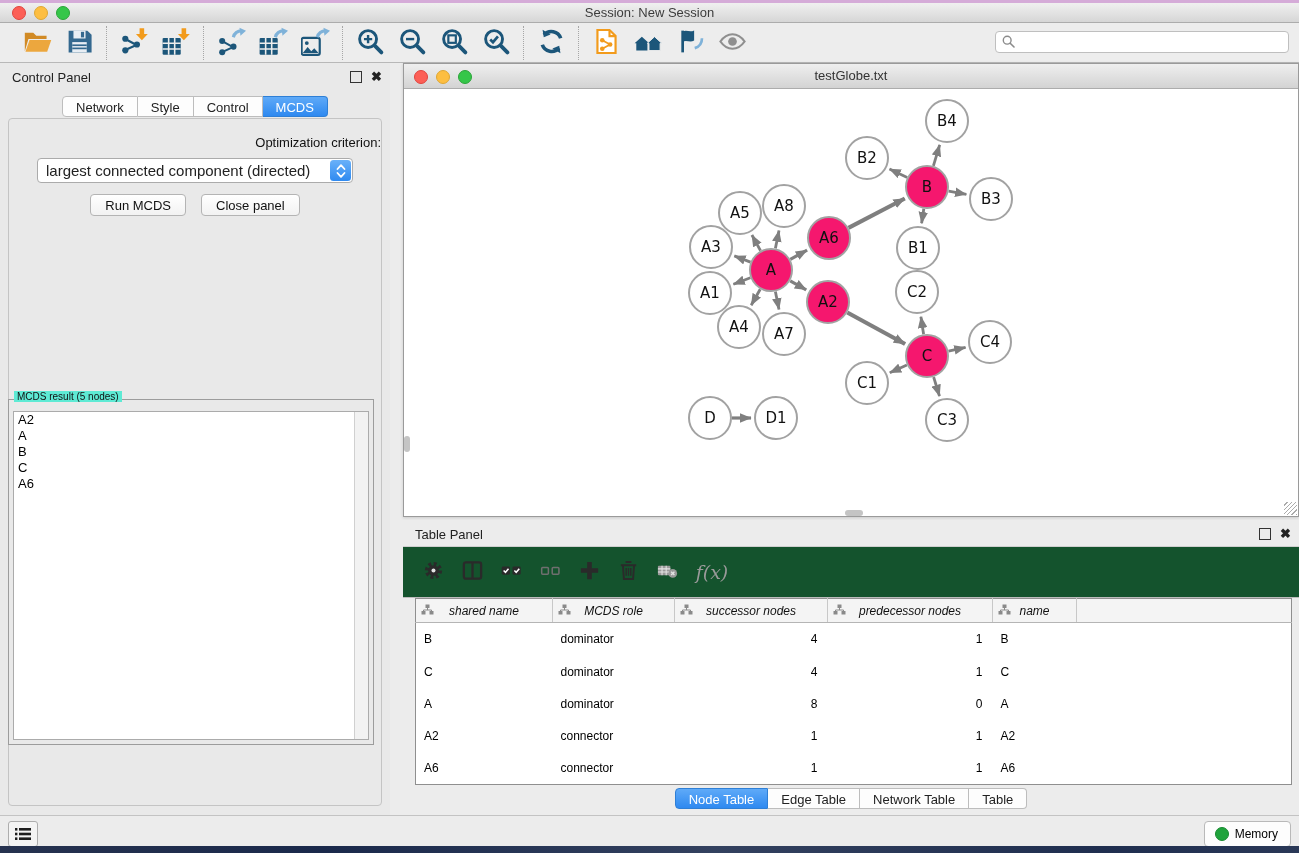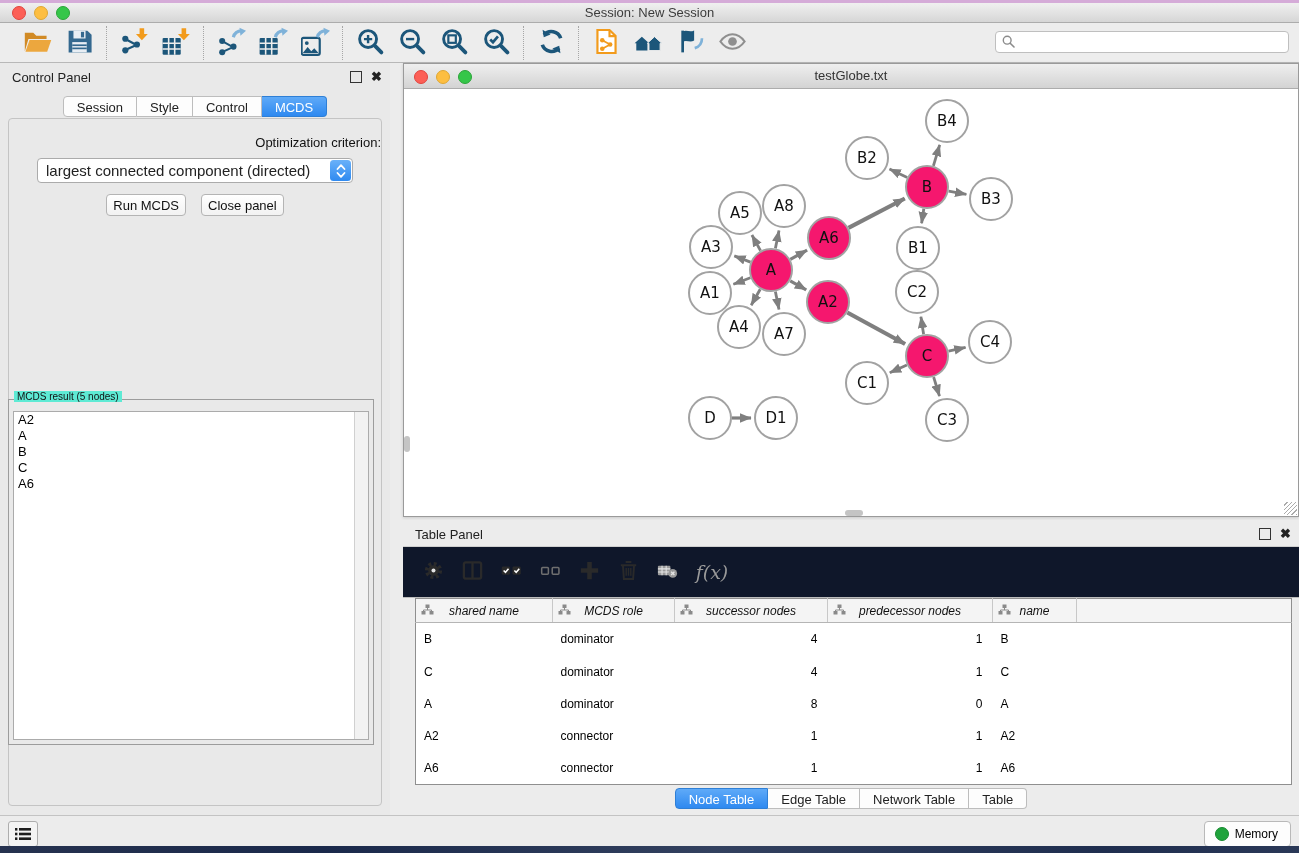--- a/index.html
+++ b/index.html
@@ -40,21 +40,21 @@
   .tab.selected{background:linear-gradient(#5FAAF8,#2E89F0);color:#fff;border-color:#2E7FD6;}
   .cp-content{position:absolute;left:8px;right:8px;top:55px;bottom:9px;background:#E9E9E9;
               border:1px solid #C4C4C4;border-radius:4px;}
   .opt-label{margin-top:16px;text-align:right;font-size:13px;color:#111;}
   .combo{position:relative;margin:8px auto 0;width:314px;height:23px;background:#fff;
          border:1px solid #ABABAB;border-radius:4px;display:flex;align-items:center;}
   .combo-text{flex:1;font-size:15px;padding-left:8px;white-space:nowrap;overflow:hidden;}
   .combo-stepper{width:21px;height:21px;margin:1px;border-radius:3.5px;
          background:linear-gradient(#6AB1F9,#2F8AF0);display:flex;align-items:center;justify-content:center;}
   .btn-row{display:flex;justify-content:center;gap:15px;margin-top:11px;}
-  .mac-btn{height:22px;padding:0 6px;font-size:13px;background:linear-gradient(#FFFFFF,#F2F2F2);
+  .mac-btn{height:22px;padding:0 14px;font-size:13px;background:linear-gradient(#FFFFFF,#F2F2F2);
          border:1px solid #B4B4B4;border-radius:4px;color:#111;}
   .groupbox{position:absolute;left:8px;top:336px;width:364px;height:344px;border:1px solid #9C9C9C;}
   .groupbox legend,.group-legend{position:absolute;top:-9px;left:5px;background:#5eead4;
          padding:0 3px;font-size:10px;color:#111;}
   .mcds-list{position:absolute;left:4px;right:4px;top:11px;bottom:4px;background:#fff;
          border:1px solid #ABABAB;overflow:hidden;}
   .mcds-track{position:absolute;right:0;top:0;bottom:0;width:13px;background:#F2F2F2;border-left:1px solid #D0D0D0;}
   .mcds-item{font-size:13px;line-height:16px;padding-left:4px;color:#000;}
   
   .net-window{position:absolute;left:403px;top:63px;width:894px;height:452px;background:#fff;
@@ -63,21 +63,21 @@
               background:linear-gradient(#EFEFEF,#D3D3D3);border-bottom:1px solid #ACACAC;
               text-align:center;font-size:13px;line-height:24px;color:#333;}
   .net-lights{position:absolute;left:10px;top:6px;display:flex;gap:8px;}
   .net-canvas{position:absolute;left:0;top:25px;right:0;bottom:0;background:#fff;overflow:hidden;}
   .vscroll-thumb{position:absolute;left:0;top:347px;width:6px;height:16px;background:#C4C4C4;border-radius:3px;}
   .hscroll-thumb{position:absolute;left:441px;bottom:0;width:18px;height:6px;background:#C4C4C4;border-radius:3px;}
   .resize-grip{position:absolute;right:1px;bottom:1px;width:13px;height:13px;
      background:repeating-linear-gradient(135deg,transparent,transparent 2px,#ABABAB 2px,#ABABAB 3px);}
   
   .table-panel{position:absolute;left:403px;top:520px;width:896px;height:295px;background:#ECECEC;}
-  .tp-toolbar{position:absolute;top:26px;left:0;right:0;height:50px;background:#0f172a;
+  .tp-toolbar{position:absolute;top:26px;left:0;right:0;height:50px;background:#14532d;
               border-top:1px solid #CFCFCF;border-bottom:1px solid #BDBDBD;
               display:flex;align-items:center;gap:7px;padding-left:14px;}
   .tp-btn{width:32px;height:32px;border:none;background:transparent;display:flex;
           align-items:center;justify-content:center;padding:0;}
   .fx{font-family:"DejaVu Serif",serif;font-style:italic;font-size:19px;color:#9A9A9A;}
   .node-table{position:absolute;left:12px;top:78px;width:877px;height:187px;background:#fff;
               border:1px solid #8F8F8F;border-collapse:collapse;table-layout:fixed;font-size:12px;}
   .node-table thead th{height:21px;background:#F4F4F4;border-bottom:1px solid #B5B5B5;
               border-right:1px solid #C8C8C8;font-weight:normal;position:relative;
               text-align:center;color:#111;font-style:italic;}
@@ -286,21 +286,21 @@
 
 <div class="control-panel">
   <div class="panel-header">
     <span class="panel-title">Control Panel</span>
     <span class="panel-btns">
       <span class="float-btn"></span>
       <span class="close-btn">✖</span>
     </span>
   </div>
   <div class="cp-tabs" id="cp-tabs">
-      <button class="tab">Session</button>
+      <button class="tab">Network</button>
       <button class="tab">Style</button>
       <button class="tab">Control</button>
       <button class="tab selected">MCDS</button>
     </div>
   <div class="cp-content">
     <div class="opt-label">Optimization criterion:</div>
     <div class="combo">
       <span class="combo-text">largest connected component (directed)</span>
       <span class="combo-stepper">
         <svg width="12" height="16" viewBox="0 0 12 16">

